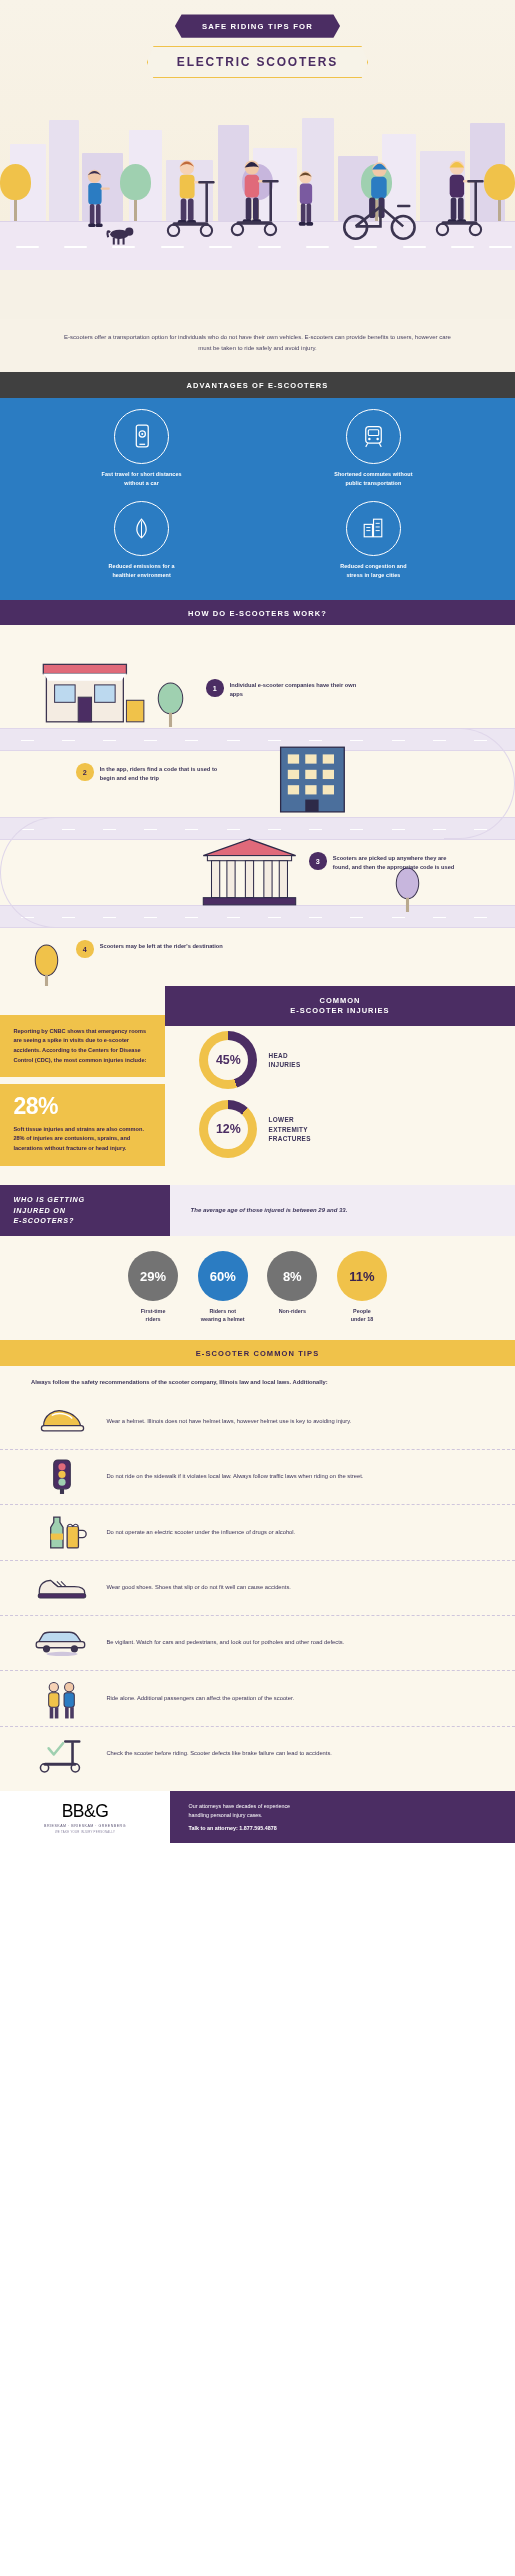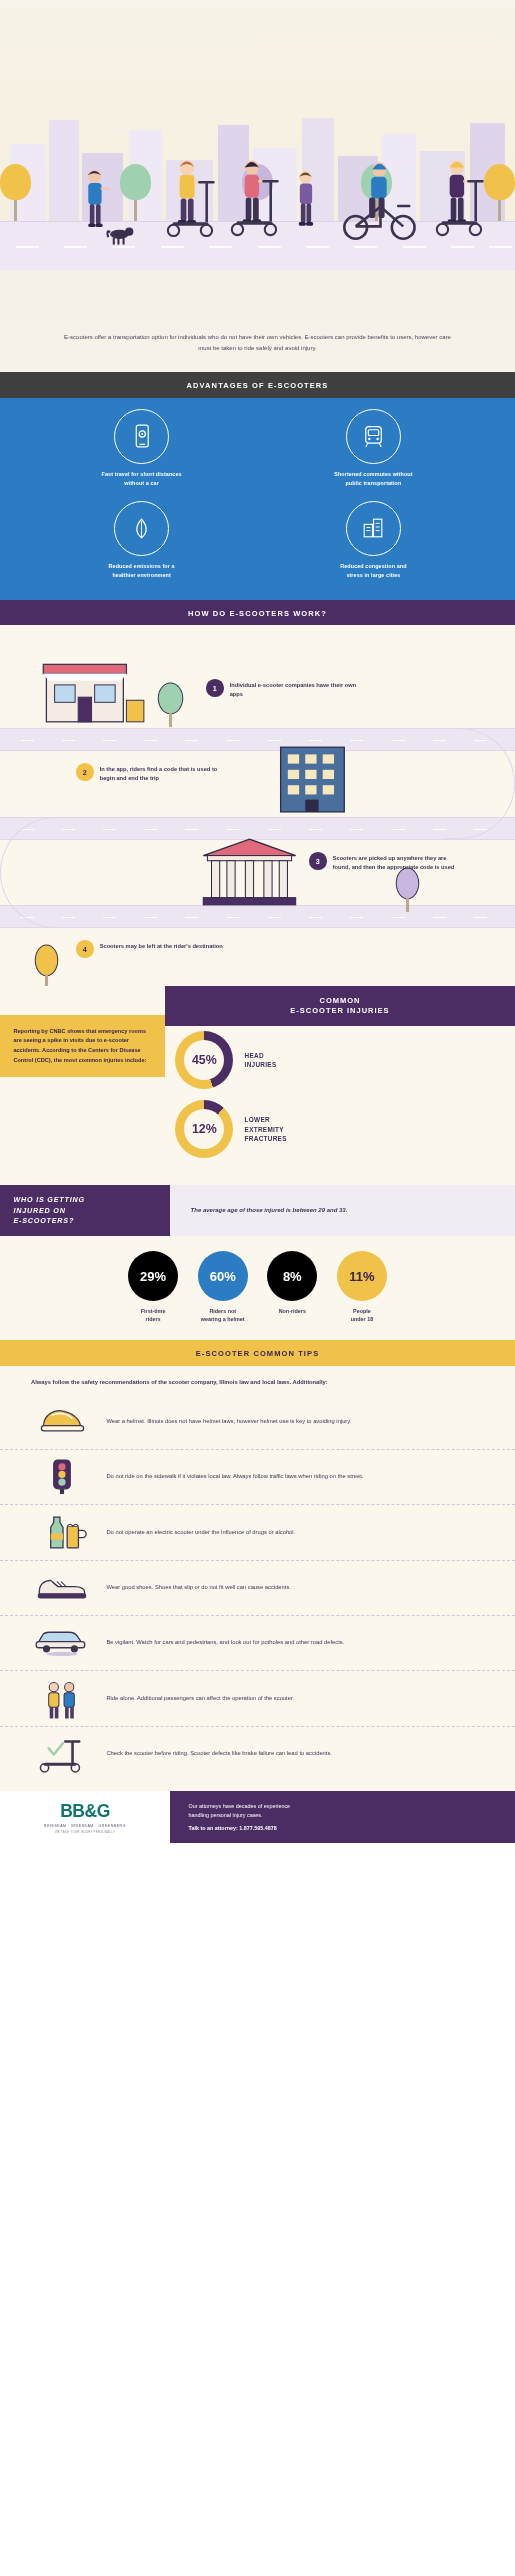--- a/index.html
+++ b/index.html
@@ -144,21 +144,21 @@
     background: #f0c24a; color: #3a2350; padding: 11.3px 13.4px;
     font-size: 5.6px; line-height: 1.75; font-weight: bold;
   }
   .inj-bigpct {
     background: #f0c24a; color: #3a2350; padding: 9.3px 13.4px 13.4px;
     margin-top: 7.2px;
   }
   .inj-bigpct .num { font-size: 23px; font-weight: bold; color: #ffffff; letter-spacing: -0.5px; }
   .inj-bigpct .txt { font-size: 5.6px; line-height: 1.7; font-weight: bold; margin-top: 4.1px; }
 
-  .donuts { padding: 5.2px 20.6px 0 10.3px; }
+  .donuts { padding: 5.2px 20.6px 0 10.3px; margin-left: 24px; }
   .donut-row { display: flex; align-items: center; gap: 11.3px; margin-bottom: 11.3px; }
   .donut {
     width: 58px; height: 58px; border-radius: 50%;
     display: flex; align-items: center; justify-content: center;
     position: relative; flex: 0 0 auto;
   }
   .donut .hole {
     width: 40px; height: 40px; border-radius: 50%; background: #fbf7ec;
     display: flex; align-items: center; justify-content: center;
     font-size: 12.4px; font-weight: bold; color: #4b2d63;
@@ -174,21 +174,21 @@
   }
   .who-head-right {
     flex: 1; background: #f1ecf4; color: #3c3559;
     padding: 11.3px 20.6px; font-size: 6px; line-height: 1.7; font-weight: bold;
     display: flex; align-items: center;
   }
   .who-stats { display: flex; justify-content: center; gap: 19.6px; padding: 15.5px 0 17.5px; background: #fbf7ec; }
   .who-stat { text-align: center; }
   .who-circle {
     width: 50px; height: 50px; border-radius: 50%;
-    background: #000000; color: #fff;
+    background: #737373; color: #fff;
     display: flex; align-items: center; justify-content: center;
     font-size: 13px; font-weight: bold; margin-bottom: 5.2px;
   }
   .who-circle.blue { background: #2b7cc2; }
   .who-circle.yellow { background: #f0c24a; color: #3a2350; }
   .who-caption { font-size: 5.4px; line-height: 1.5; font-weight: bold; color: #3c3559; }
 
   
   .tips { background: #fbf7ec; padding: 0 0 10.3px; }
   .tips-lead {
@@ -203,21 +203,21 @@
   .tip-ico { flex: 0 0 auto; width: 62px; height: 38px; position: relative; }
   .tip-txt { font-size: 5.8px; line-height: 1.7; color: #3c3559; }
 
   
   .footer { display: flex; align-items: stretch; background: #4b2d63; color: #fff; }
   .footer-left {
     width: 170px; background: #ffffff; color: #2b2444;
     display: flex; flex-direction: column; align-items: center; justify-content: center;
     padding: 8.2px 5.2px;
   }
-  .footer-logo { font-size: 17.5px; font-weight: bold; letter-spacing: -0.5px; color: #0f766e; }
+  .footer-logo { font-size: 17.5px; font-weight: normal; letter-spacing: -0.5px; color: #000000; }
   .footer-sub { font-size: 3.6px; letter-spacing: 0.5px; margin-top: 2.6px; color: #5b5475; }
   .footer-sub2 { font-size: 2.8px; letter-spacing: 0.3px; margin-top: 1.5px; color: #8b85a1; }
   .footer-right { flex: 1; padding: 10.3px 18.5px; font-size: 5.4px; line-height: 1.75; display: flex; align-items: center; }
 
   .svgico { display: block; }
 </style>
 </head>
 <body>
 
 <div class="page">
@@ -374,20 +374,25 @@
         <rect x="58" y="126" width="18" height="8" rx="4" fill="#2b2444"></rect>
         <rect x="70" y="50" width="26" height="5" rx="2" fill="#f6d2b5"></rect>
         <rect x="92" y="54" width="5" height="76" fill="#3c3550"></rect>
         <rect x="78" y="50" width="32" height="5" rx="2" fill="#3c3550"></rect>
         <rect x="28" y="130" width="70" height="7" rx="3" fill="#3c3550"></rect>
         <circle cx="30" cy="146" r="11" fill="none" stroke="#3c3550" stroke-width="4"></circle>
         <circle cx="94" cy="146" r="11" fill="none" stroke="#3c3550" stroke-width="4"></circle>
       </svg>
     </div>
 
+    <div class="banner-wrap">
+      <div class="ribbon">SAFE RIDING TIPS FOR</div>
+      <div style="height:3.1px;"></div>
+      <div class="ribbon2">ELECTRIC SCOOTERS</div>
+    </div>
   </section>
 
   <section class="intro">E-scooters offer a transportation option for individuals who do not have their own vehicles. E-scooters can provide benefits to users, however care must be taken to ride safely and avoid injury.</section>
 
   <div class="sec-head blue">ADVANTAGES OF E-SCOOTERS</div>
   <section class="advantages">
     <div class="adv-grid">
 
       <div class="adv-cell">
         <div class="adv-circle">
@@ -582,20 +587,24 @@
       </div>
 
     </div>
   </section>
 
   <section class="injuries">
     <div class="inj-top">
       <div class="inj-left">
         <div style="height:29px;"></div>
         <div class="inj-yellowbox">Reporting by CNBC shows that emergency rooms are seeing a spike in visits due to e-scooter accidents. According to the Centers for Disease Control (CDC), the most common injuries include:</div>
+        <div class="inj-bigpct">
+          <div class="num">28%</div>
+          <div class="txt">Soft tissue injuries and strains are also common. 28% of injuries are contusions, sprains, and lacerations without fracture or head injury.</div>
+        </div>
       </div>
 
       <div class="inj-right">
         <div style="background:#4b2d63; color:#fff; text-align:center; padding:9.3px 10.3px; font-size:7.5px; font-weight:bold; letter-spacing:1px; line-height:1.4;">
           <span style="white-space:pre-line;">COMMON
 E-SCOOTER INJURIES</span>
         </div>
         <div class="donuts">
 
           <div class="donut-row">

